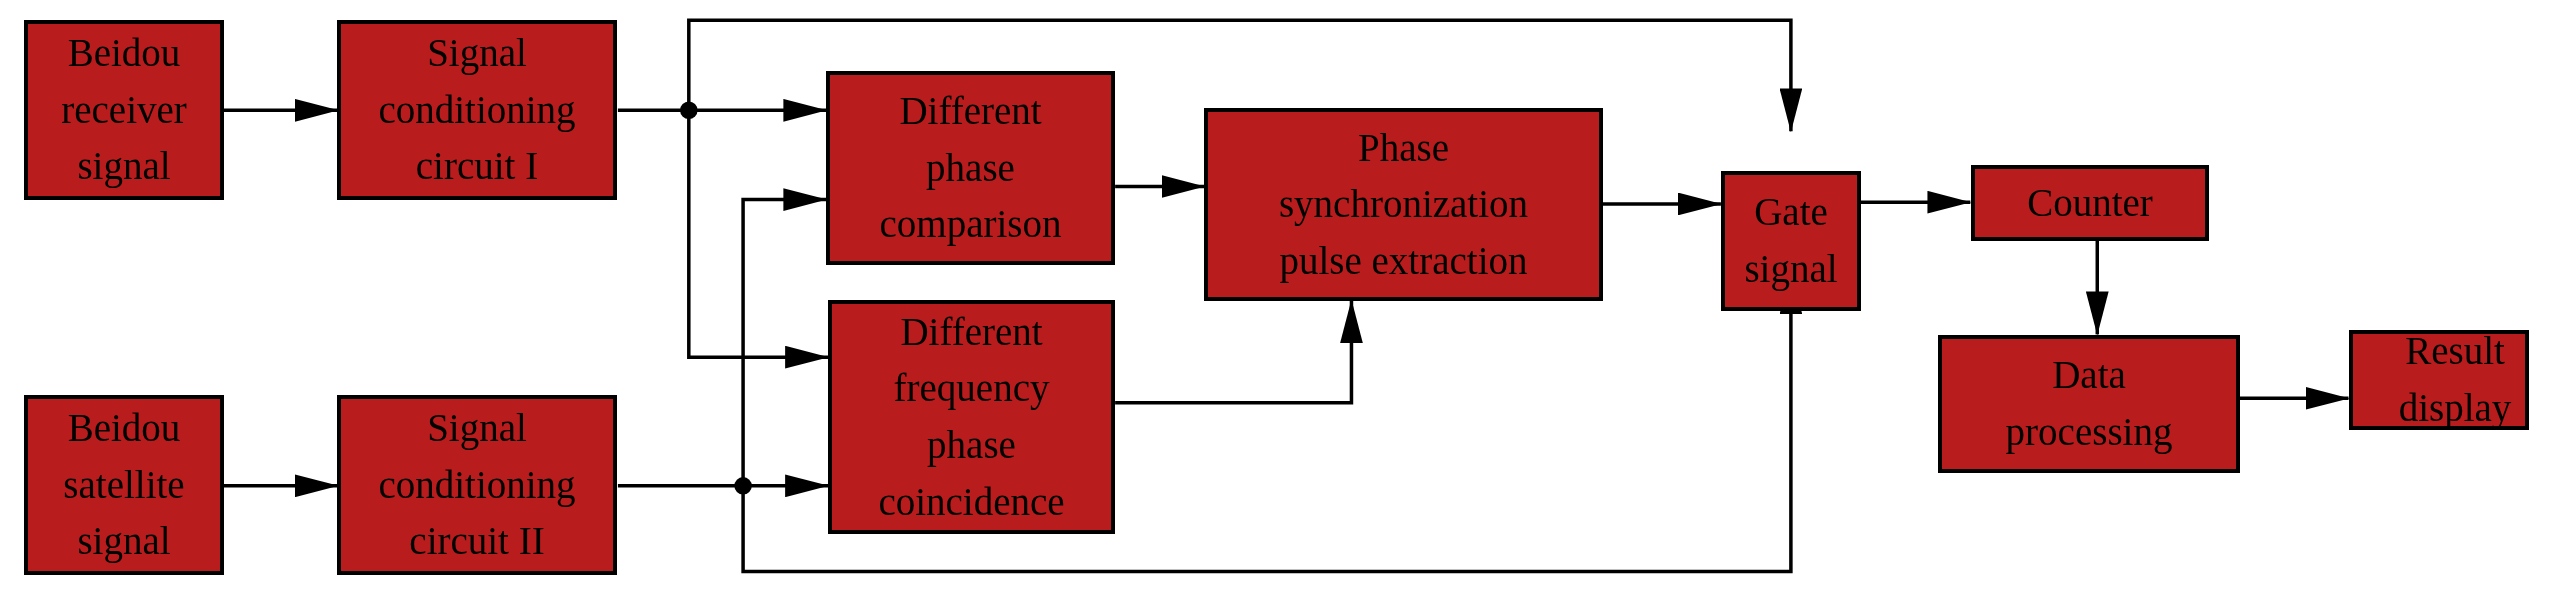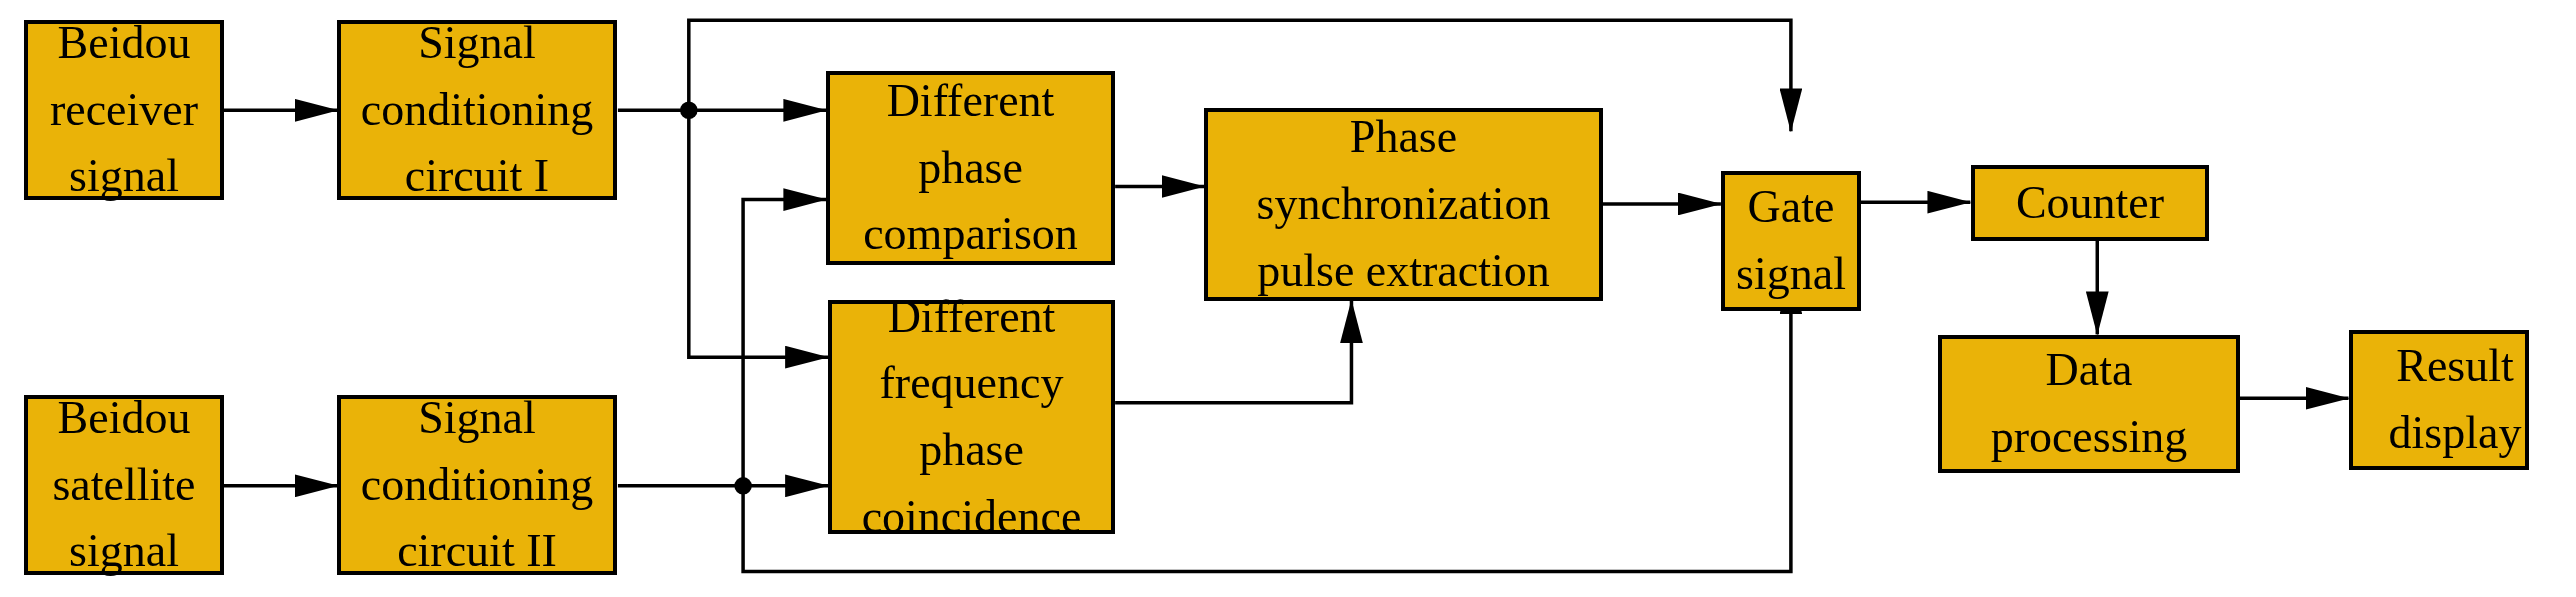--- a/index.html
+++ b/index.html
@@ -29,28 +29,28 @@
     stroke-width: 4;
   }
   #connector-layer circle {
     fill: #000000;
     stroke: none;
   }
   .node {
     position: absolute;
     box-sizing: border-box;
     border: 4.4px solid #000000;
-    background: #eab308;
+    background: #b91c1c;
     color: #000000;
     display: flex;
     flex-direction: column;
     align-items: center;
     justify-content: center;
     text-align: center;
-    font-size: 46px;
+    font-size: 39px;
     line-height: 1.45;
     white-space: pre-line;
     z-index: 1;
   }
 </style>
 </head>
 <body>
 
 <div id="diagram-canvas">
   <svg id="connector-layer" xmlns="http://www.w3.org/2000/svg" width="2576" height="597" viewBox="0 0 2941 682">
@@ -96,16 +96,16 @@
 phase
 coincidence</div>
     <div class="node" style="left: 1204px; top: 108px; width: 399px; height: 193px;">Phase
 synchronization
 pulse extraction</div>
     <div class="node" style="left: 1721px; top: 131px; width: 140px; height: 140px; margin-top: 40px;">Gate
 signal</div>
     <div class="node" style="left: 1938px; top: 335px; width: 302px; height: 138px;">Data
 processing</div>
     <div class="node" style="left: 1971px; top: 165px; width: 238px; height: 76px;">Counter</div>
-    <div class="node" style="left: 2349px; top: 330px; width: 180px; height: 140px; padding-left: 32px;">Result
+    <div class="node" style="left: 2349px; top: 330px; width: 180px; height: 100px; padding-left: 32px;">Result
 display</div>
   </div>
 
 
 </body></html>

